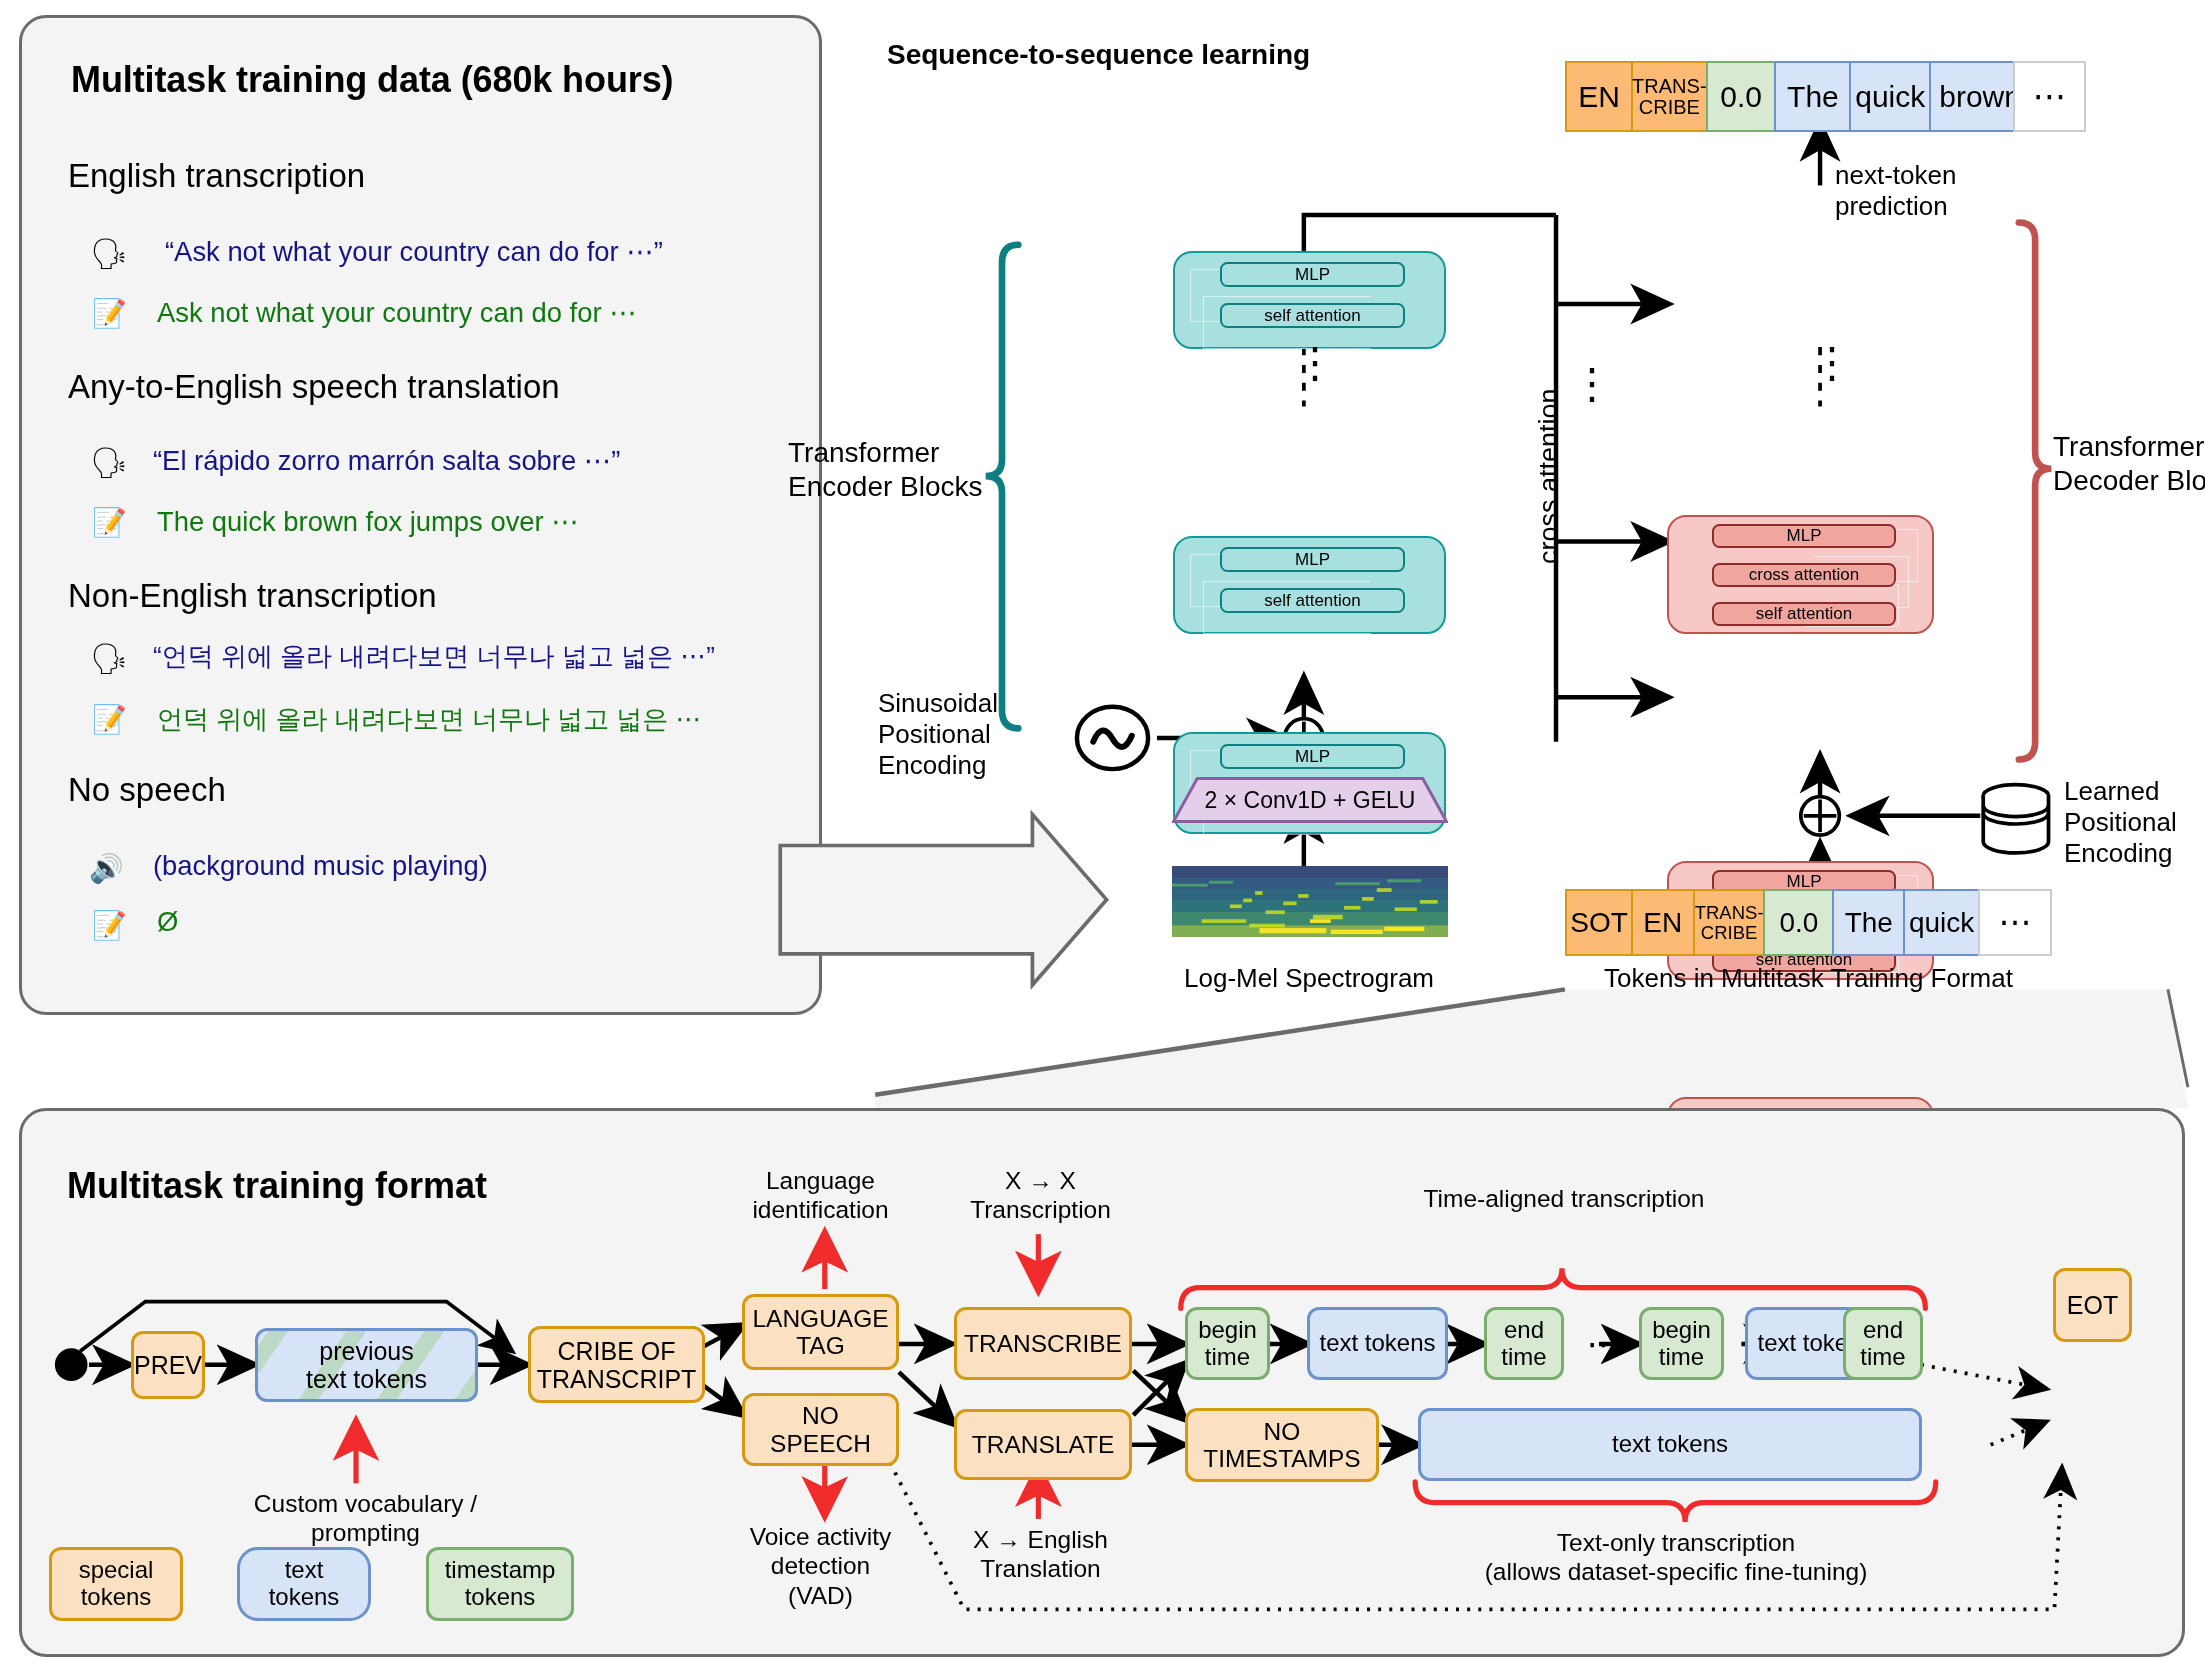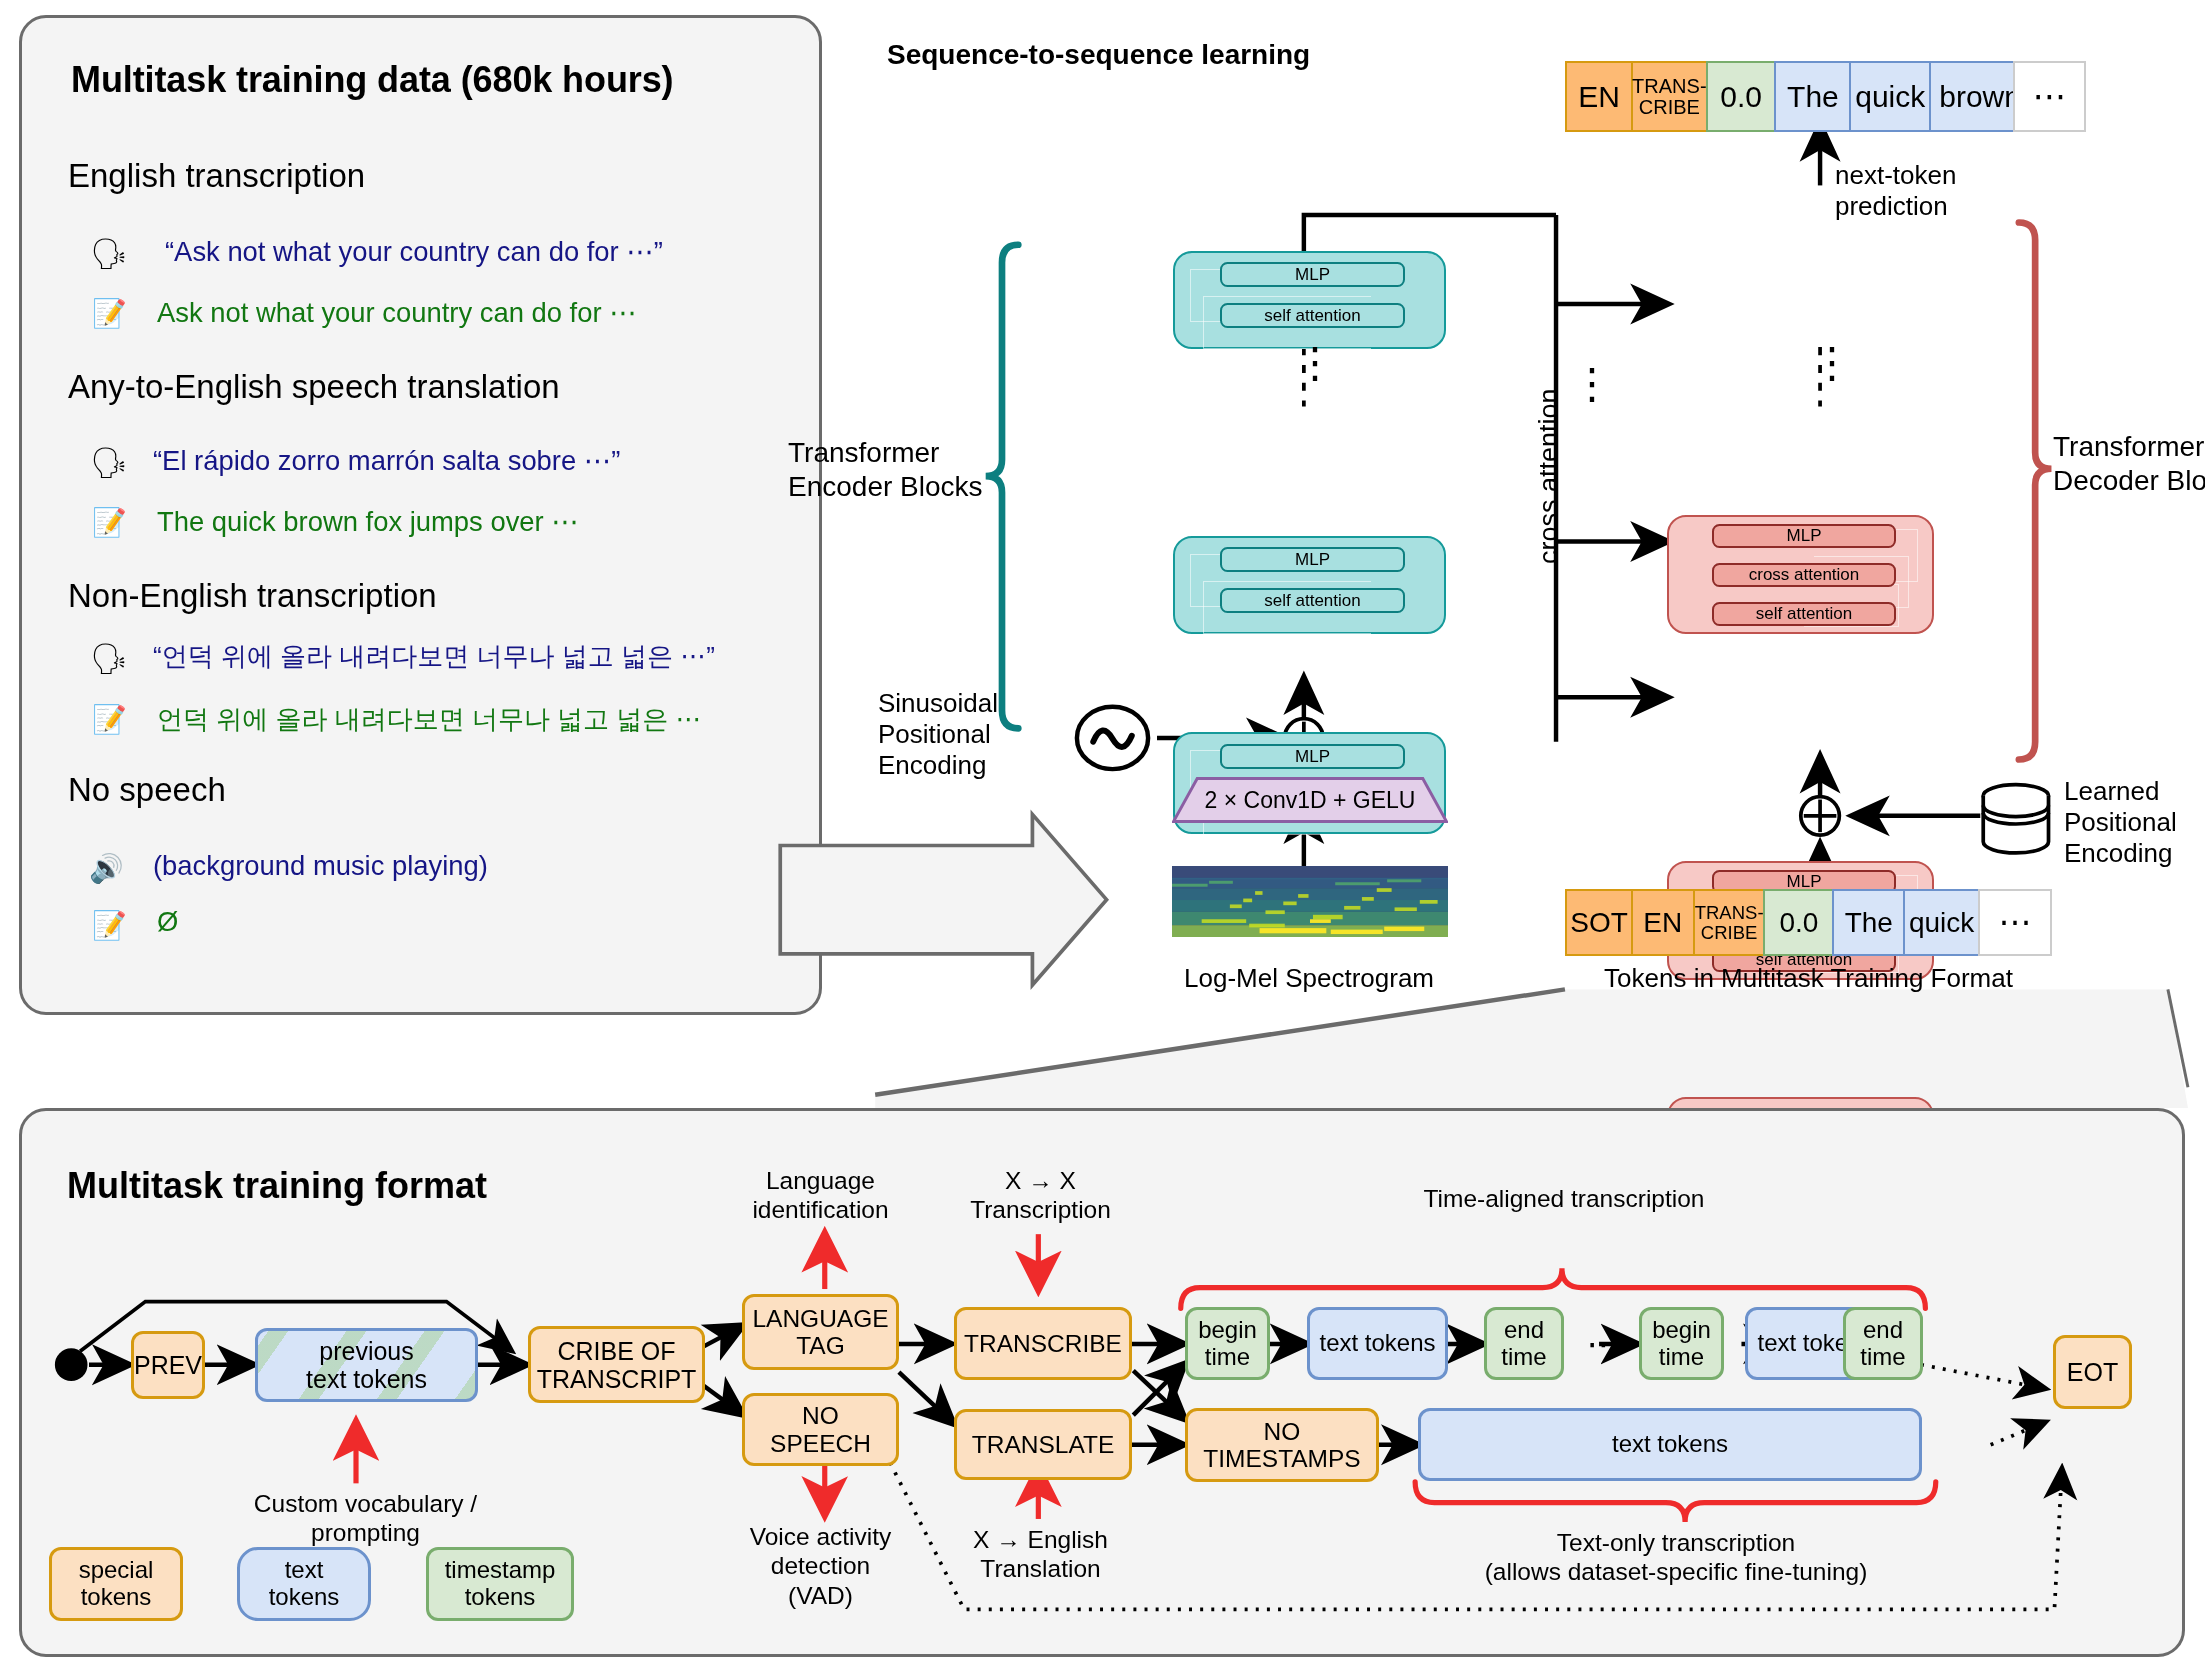--- a/index.html
+++ b/index.html
@@ -402,21 +402,21 @@
 time</span>
 </div>
 <div class="abs node n-text" style="left:1745px;top:1307px;width:141px;height:73px;font-size:24px;">text tokens</div>
 <div class="abs node n-ts" style="left:1843px;top:1307px;width:80px;height:73px;font-size:24px;white-space:pre-line;">
   <span>end
 time</span>
 </div>
 
 <div class="abs node n-text" style="left:1418px;top:1408px;width:504px;height:73px;font-size:24px;">text tokens</div>
 
-<div class="abs node n-special" style="left:2053px;top:1335px;width:79px;height:74px;font-size:25px;">EOT</div>
+<div class="abs node n-special" style="left:2053px;top:1268px;width:79px;height:74px;font-size:25px;">EOT</div>
 
 <div class="abs lbl" style="left:243px;top:1489px;width:245px;font-size:24.5px;white-space:pre-line;">Custom vocabulary /
 prompting</div>
 <div class="abs lbl" style="left:728px;top:1166px;width:185px;font-size:24.5px;white-space:pre-line;">Language
 identification</div>
 <div class="abs lbl" style="left:948px;top:1166px;width:185px;font-size:24.5px;white-space:pre-line;">X → X
 Transcription</div>
 <div class="abs lbl" style="left:728px;top:1522px;width:185px;font-size:24.5px;white-space:pre-line;">Voice activity
 detection
 (VAD)</div>

